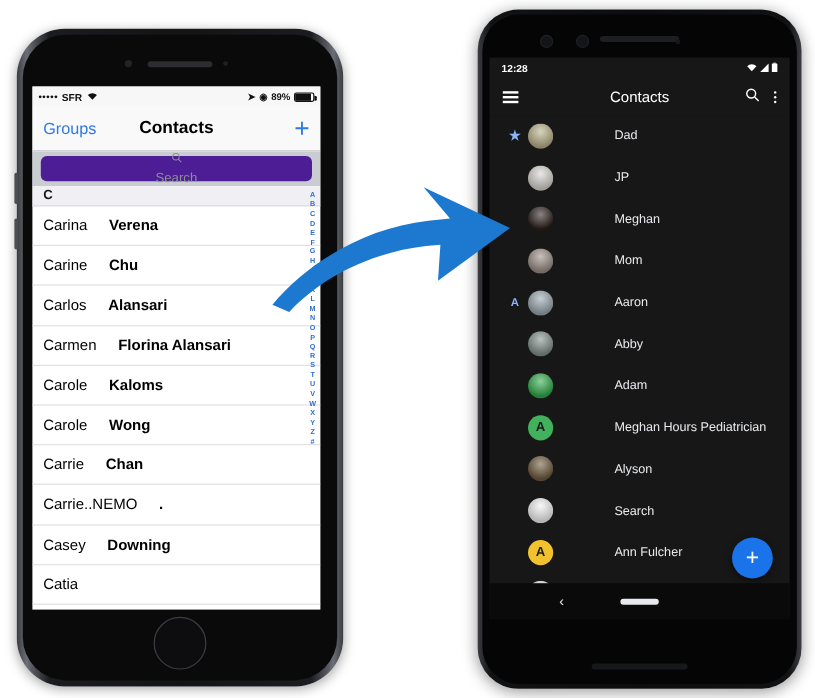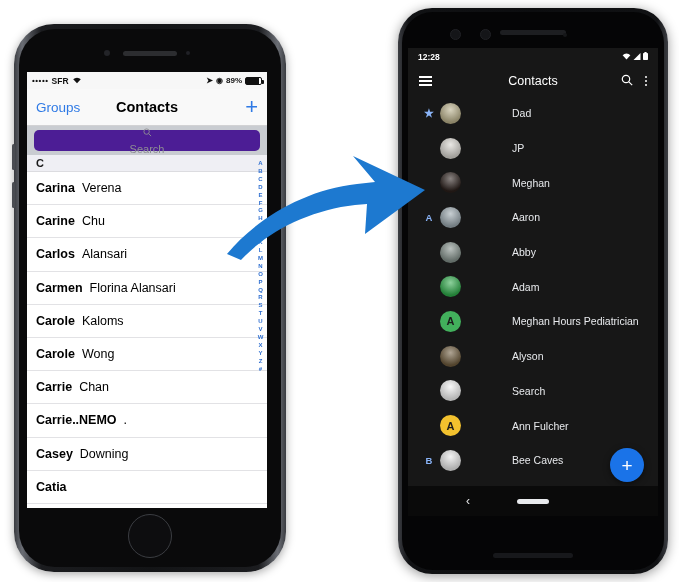--- a/index.html
+++ b/index.html
@@ -86,22 +86,22 @@
     color:#8e8e93; font-size:11px;flex-direction:column;
   }
   .ios-section {
     background:#efeff4; padding:2px 9px; font-size:11px; font-weight:bold; color:#1a1a1a;
     border-bottom:1px solid #dcdce0;
   }
   .ios-row {
     height:33.2px; display:flex; align-items:center; padding:0 9px;
     border-bottom:1px solid #e2e2e5; font-size:12.5px; color:#000;
   }
-  .ios-row b { font-weight:bold; }
-  .ios-row span.last { font-weight:normal; margin-left:7px; }
+  .ios-row b { font-weight:normal; }
+  .ios-row span.last { font-weight:bold; margin-left:18px; }
 
   .ios-index {
     position:absolute; right:1px; top:88px; width:11px;
     display:flex; flex-direction:column; align-items:center;
     font-size:6px; font-weight:bold; color:#2f6fd0; line-height:1.32;
   }
 
   
   .android {
     position:absolute; left:398px; top:8px;
@@ -367,20 +367,25 @@
             <div class="and-sect"></div>
             <div class="and-av" style="background: radial-gradient(circle at 50% 32%, rgba(255, 255, 255, 0.45), rgba(0, 0, 0, 0.25) 70%) rgb(216, 213, 207);"></div>
             <div class="and-name">JP</div>
           </div>
           <div class="and-row">
             <div class="and-sect"></div>
             <div class="and-av" style="background: radial-gradient(circle at 50% 32%, rgba(255, 255, 255, 0.45), rgba(0, 0, 0, 0.25) 70%) rgb(42, 31, 27);"></div>
             <div class="and-name">Meghan</div>
           </div>
           <div class="and-row">
+            <div class="and-sect"></div>
+            <div class="and-av" style="background: radial-gradient(circle at 50% 32%, rgba(255, 255, 255, 0.45), rgba(0, 0, 0, 0.25) 70%) rgb(155, 141, 134);"></div>
+            <div class="and-name">Mom</div>
+          </div>
+          <div class="and-row">
             <div class="and-sect">A</div>
             <div class="and-av" style="background: radial-gradient(circle at 50% 32%, rgba(255, 255, 255, 0.45), rgba(0, 0, 0, 0.25) 70%) rgb(154, 167, 174);"></div>
             <div class="and-name">Aaron</div>
           </div>
           <div class="and-row">
             <div class="and-sect"></div>
             <div class="and-av" style="background: radial-gradient(circle at 50% 32%, rgba(255, 255, 255, 0.45), rgba(0, 0, 0, 0.25) 70%) rgb(131, 144, 138);"></div>
             <div class="and-name">Abby</div>
           </div>
           <div class="and-row">

